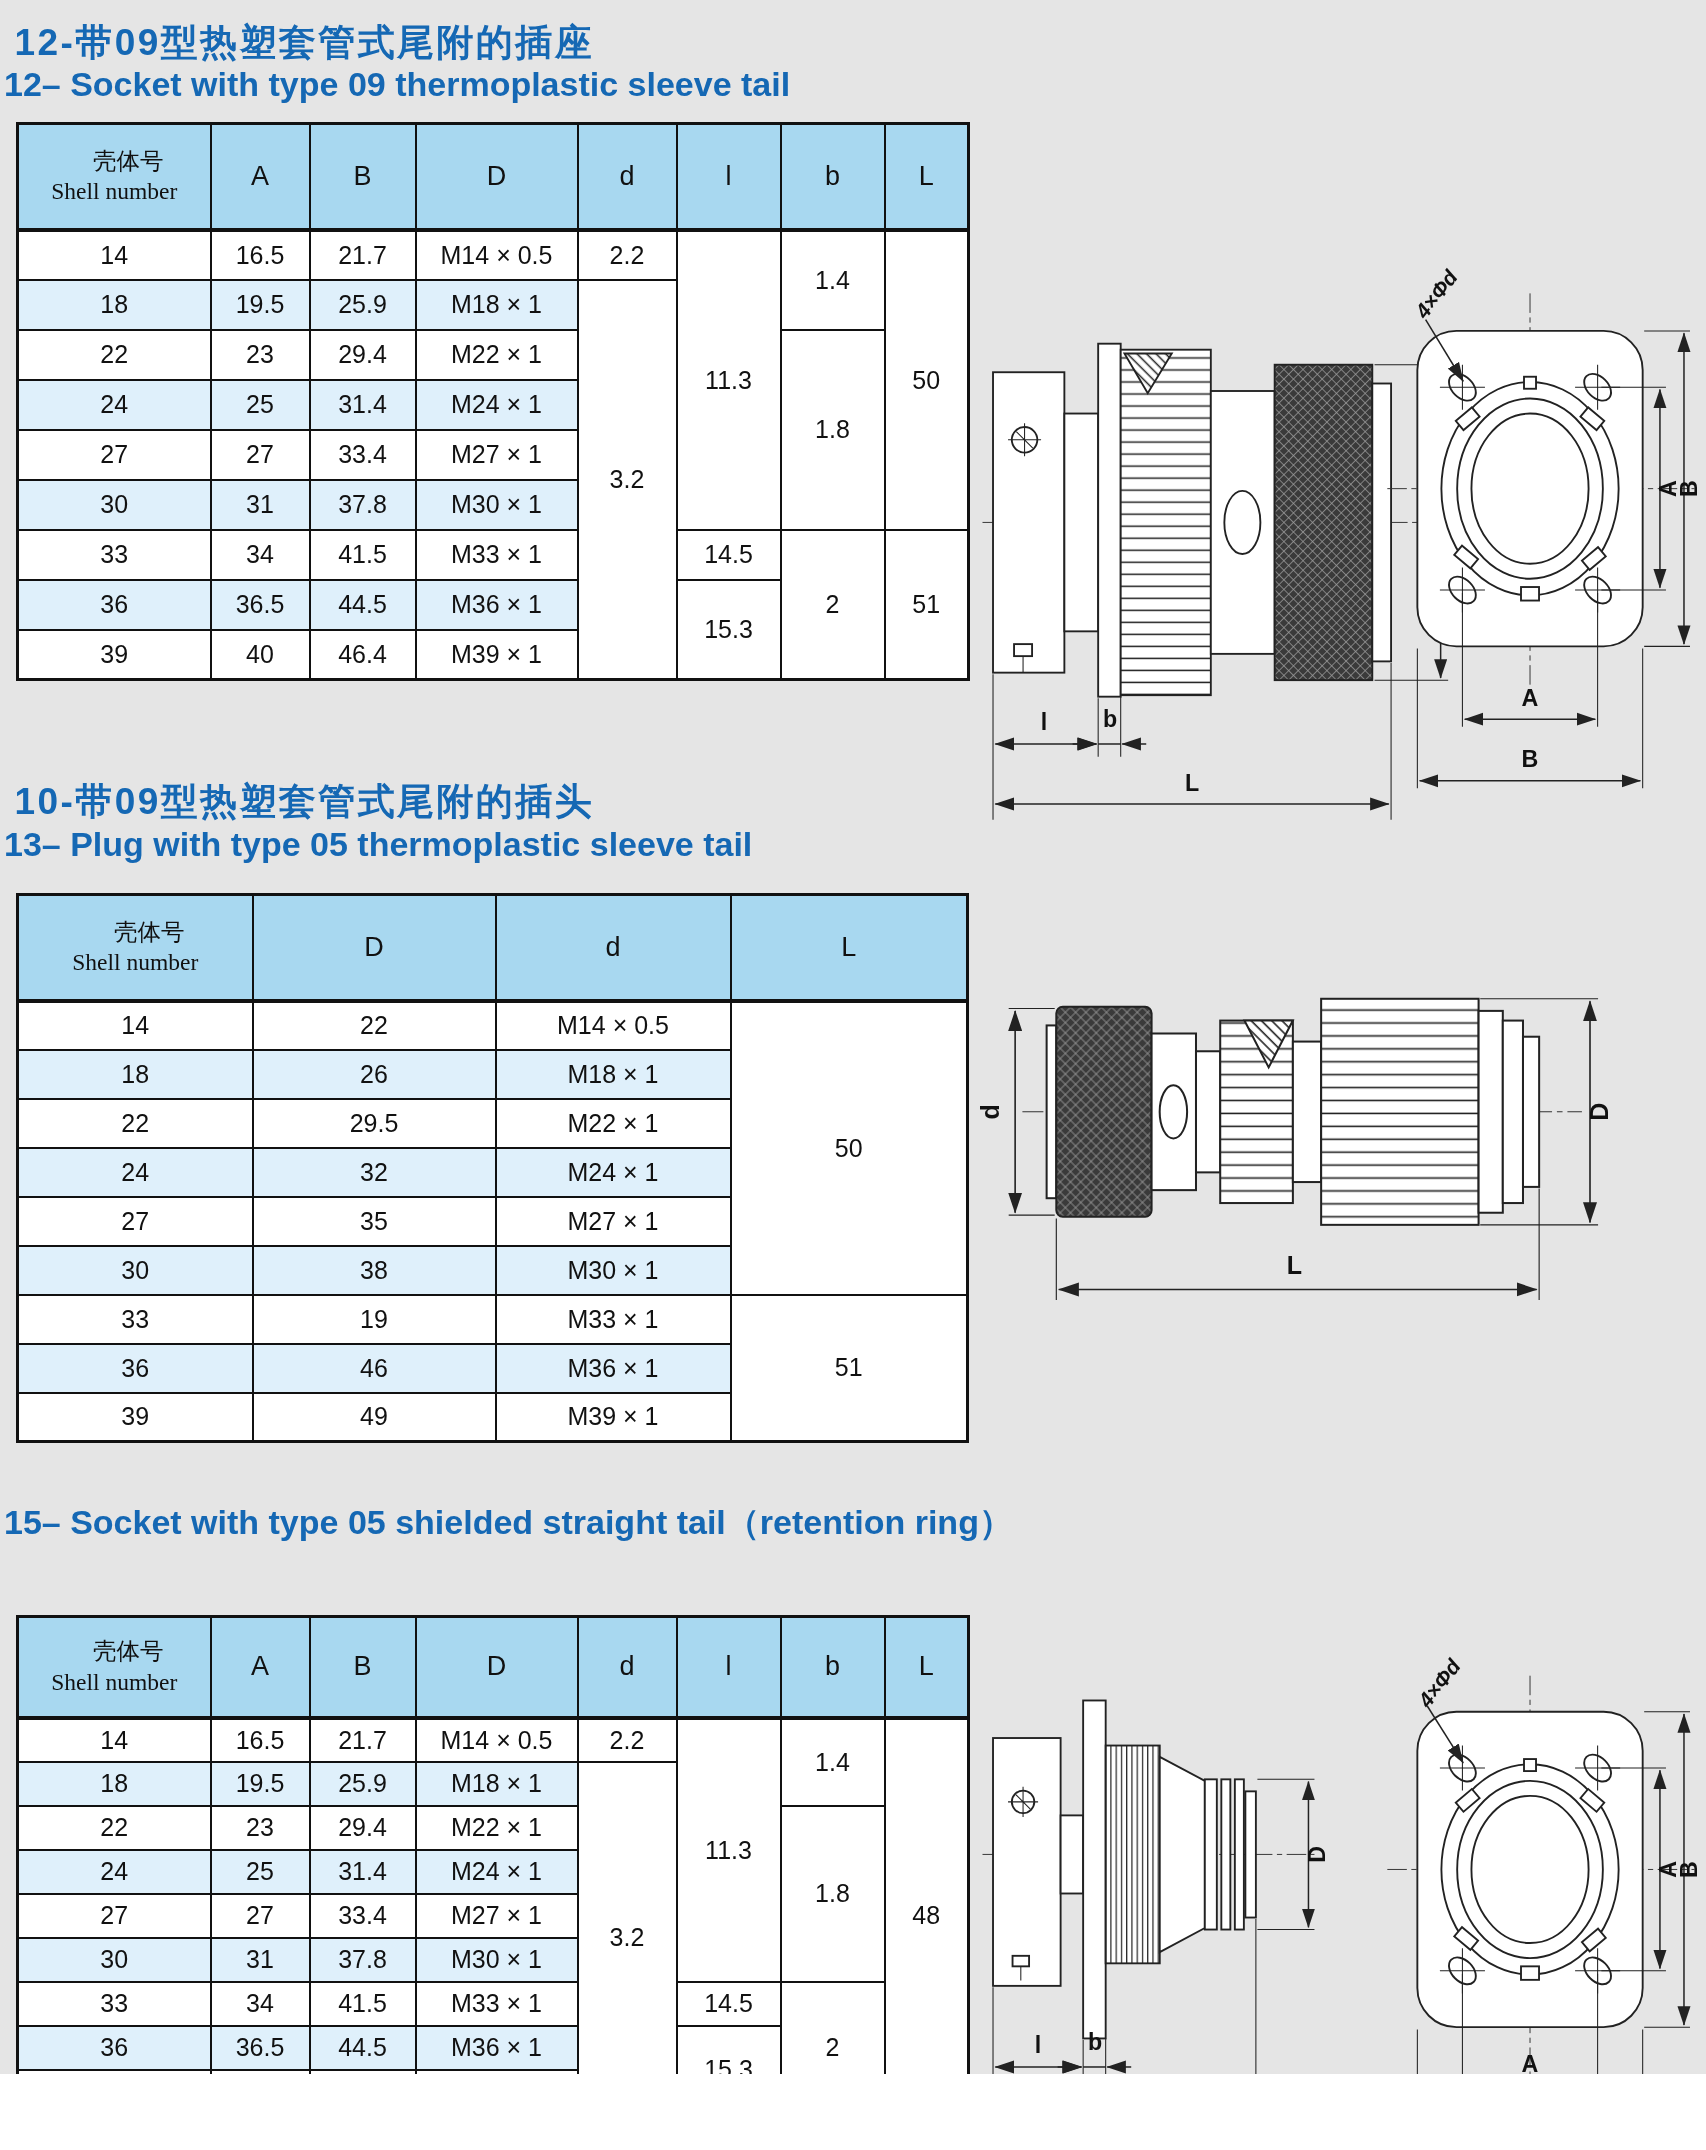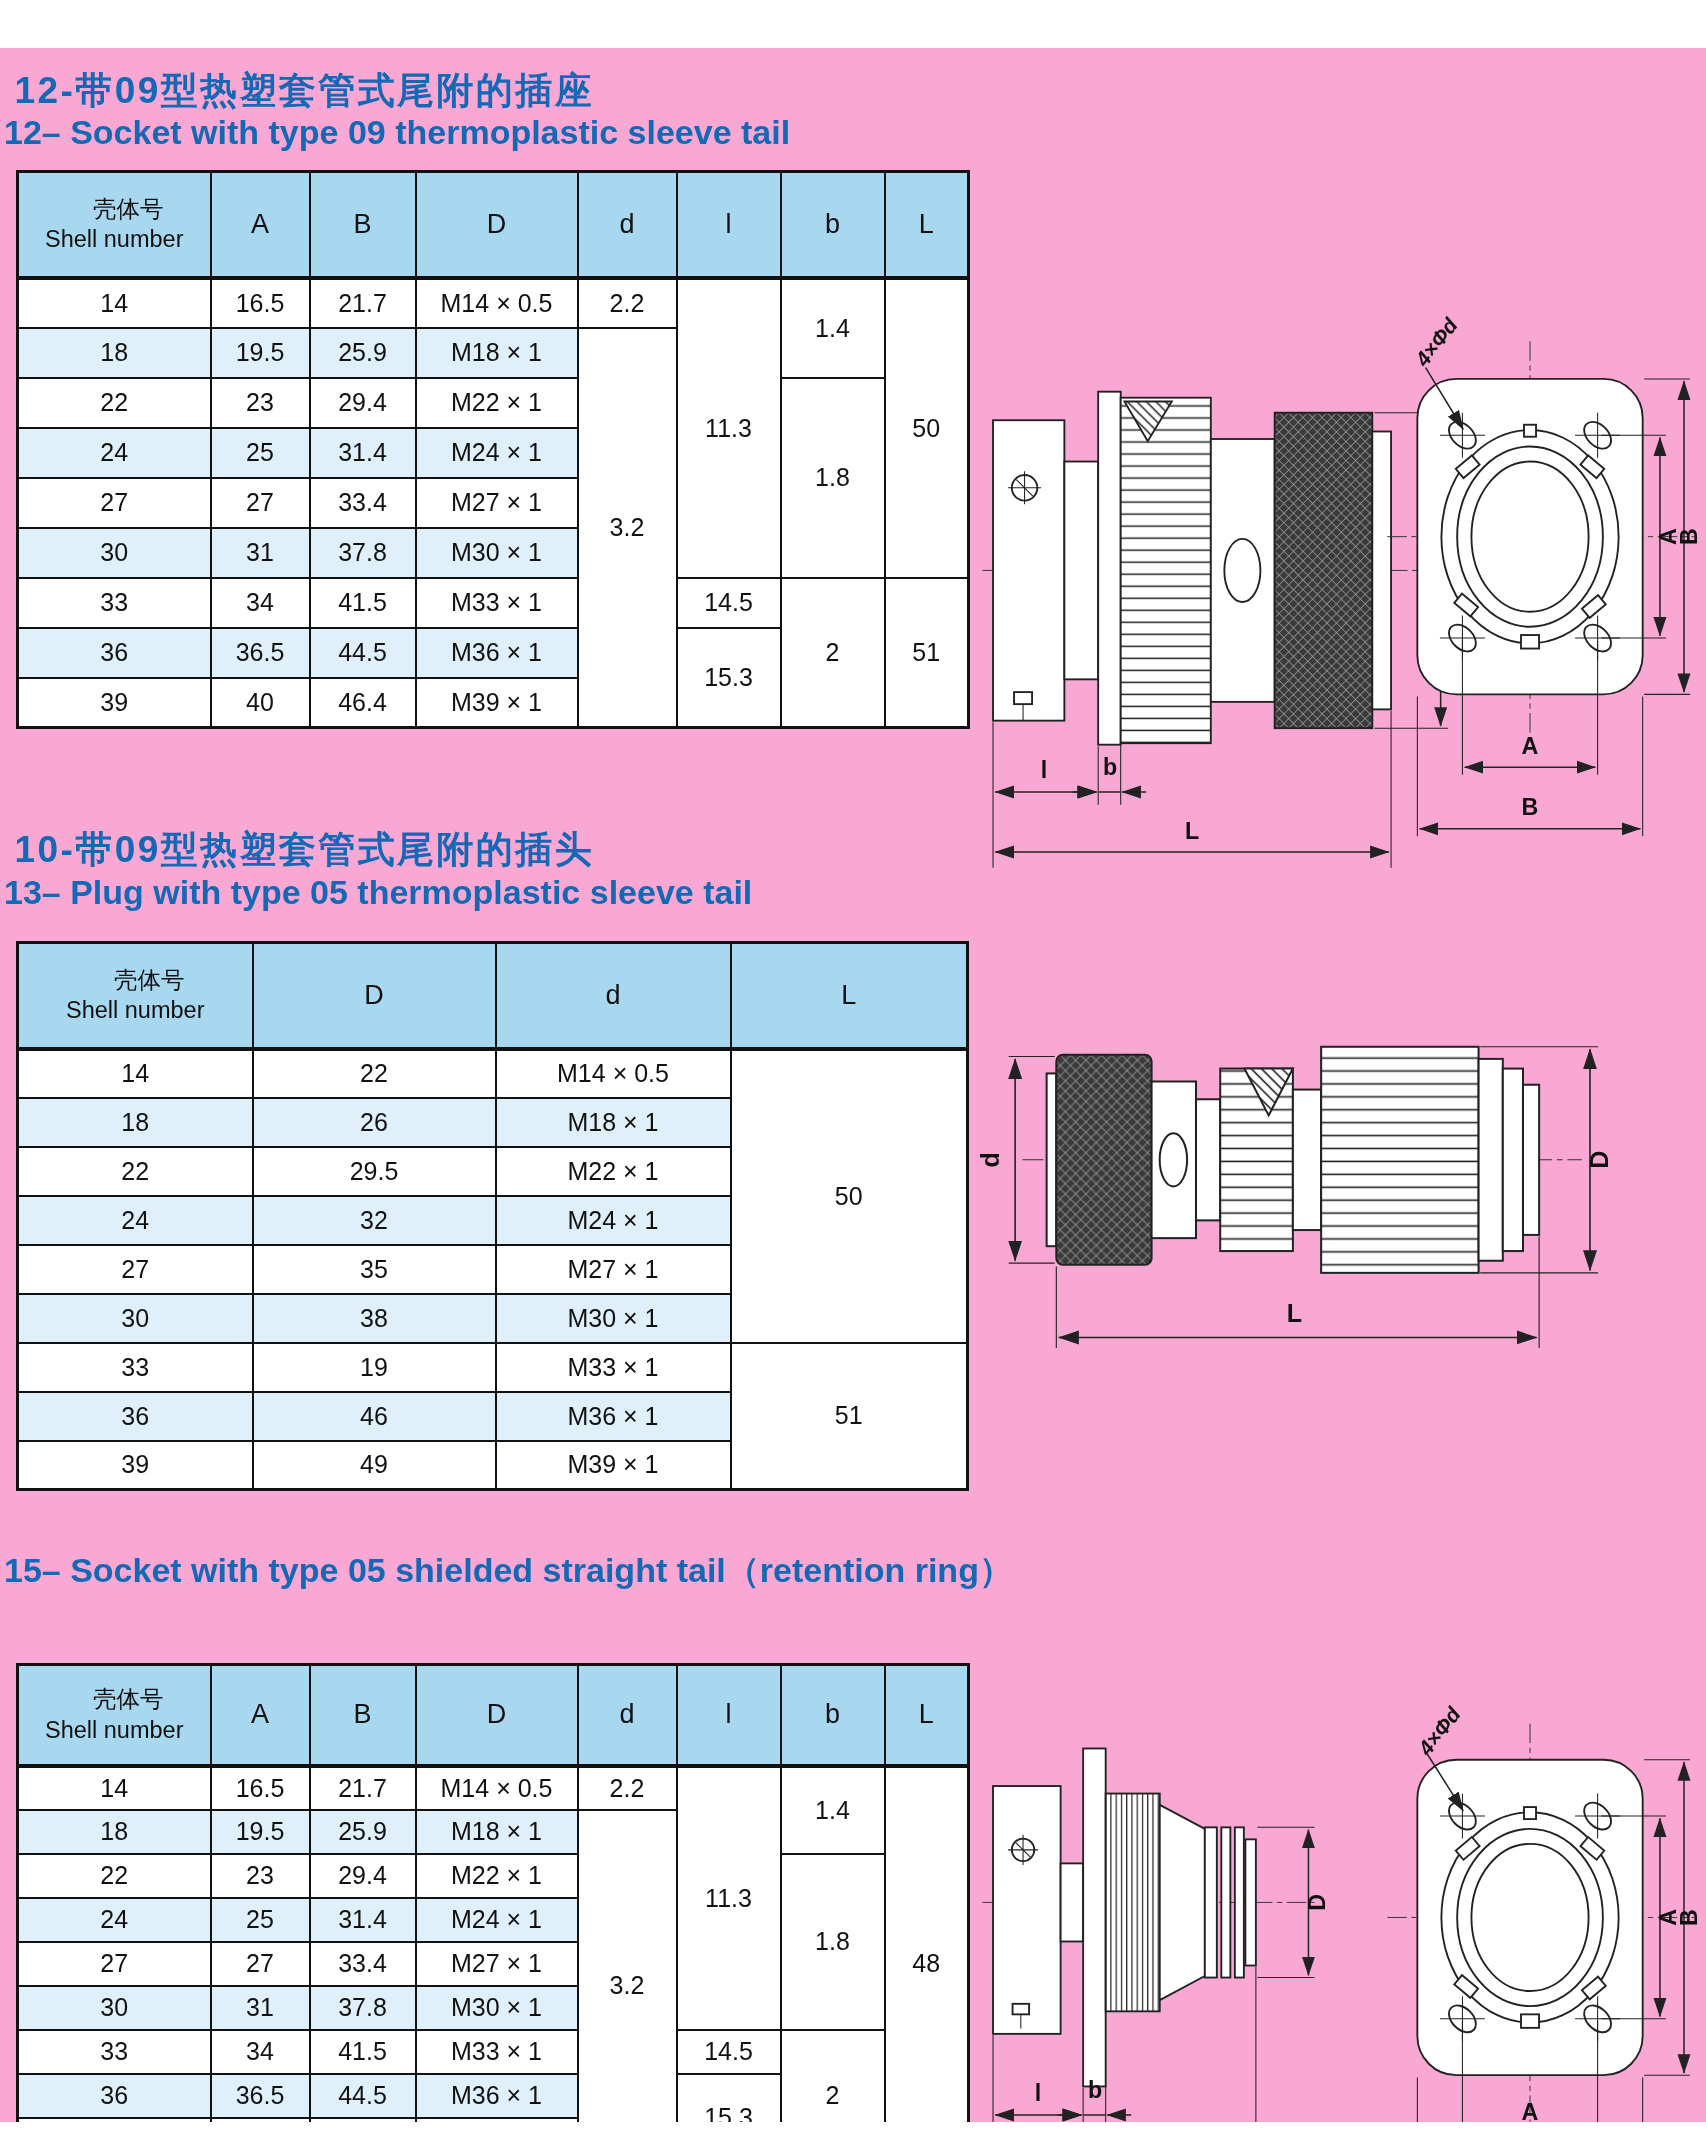--- a/index.html
+++ b/index.html
@@ -1,28 +1,28 @@
 <!DOCTYPE html>
 <html style="font-size:13px"><head>
 <meta charset="utf-8">
 <style>
   html,body{margin:0;padding:0;background:#fff;}
-  .page{position:relative;width:1707px;height:2074px;background:#f9a8d4;overflow:hidden;
-        font-family:"Liberation Sans",sans-serif;color:#111;margin-top:48px;}
+  .page{position:relative;width:1707px;height:2074px;background:#e5e5e5;overflow:hidden;
+        font-family:"Liberation Sans",sans-serif;color:#111;}
   .title-zh{position:absolute;left:14.6px;font-weight:bold;font-size:37px;color:#1568b4;
             letter-spacing:2.4px;white-space:nowrap;}
   .title-en{position:absolute;left:4px;font-weight:bold;font-size:34px;color:#1568b4;
             white-space:nowrap;}
   table.spec{position:absolute;border-collapse:collapse;table-layout:fixed;background:#fff;
              border:3.2px solid #111;}
   table.spec th,table.spec td{border:2px solid #111;text-align:center;vertical-align:middle;
              padding:0;font-size:25px;color:#111;font-weight:normal;}
   table.spec th{background:#a8d8f0;font-size:27px;border-bottom-width:4px;}
   th .zh{font-size:23.5px;line-height:1.3;padding-left:28px;}
-  th .en{font-size:23.5px;line-height:1.3;}
+  th .en{font-size:23.5px;line-height:1.3;font-family:Liberation Serif, serif;}
   td.z{background:#dff0fb;}
   #t1{left:16px;top:122px;width:951px;}
   #t1 thead tr{height:106px;} #t1 tbody tr{height:50px;}
   #t2{left:16px;top:893px;width:951px;}
   #t2 thead tr{height:106px;} #t2 tbody tr{height:49px;}
   #t3{left:16px;top:1615px;width:951px;}
   #t3 thead tr{height:101px;} #t3 tbody tr{height:44px;}
   col.cs{width:193px;}col.ca{width:99px;}col.cb{width:106px;}col.cd{width:162px;}
   col.ce{width:99px;}col.cf{width:104px;}col.cg{width:104px;}col.ch{width:84px;}
   col.c2a{width:235px;}col.c2b{width:243px;}col.c2c{width:235px;}col.c2d{width:237px;}

